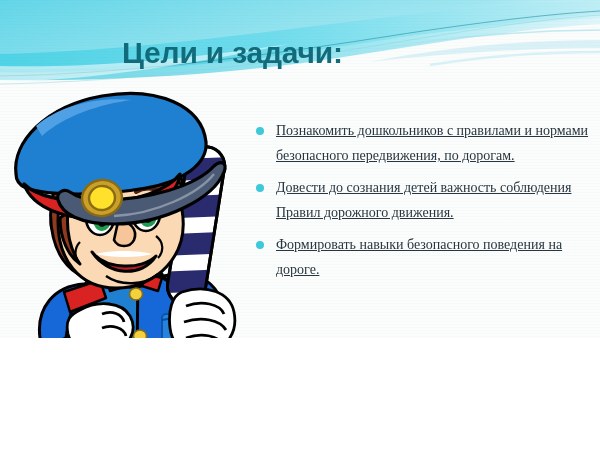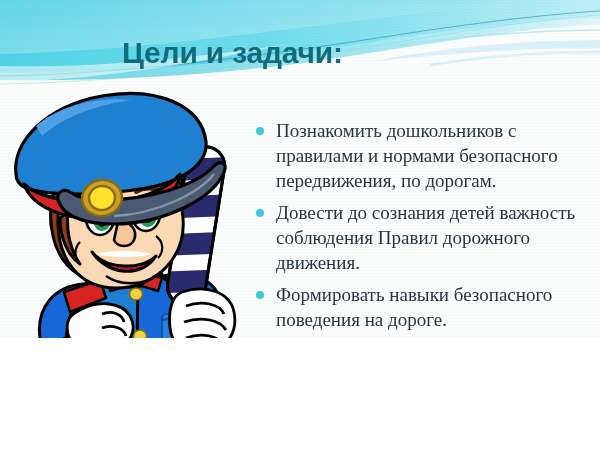--- a/index.html
+++ b/index.html
@@ -64,23 +64,24 @@
     width: 340px;
     margin: 0;
     padding: 0;
     list-style: none;
   }
   .bullet-item {
     position: relative;
     padding-left: 24px;
     margin-bottom: 7px;
     font-family: "Liberation Serif", serif;
-    font-size: 19px;
+    font-size: 14px;
     line-height: 25px;
     color: #28363f;
+    text-decoration: underline;
   }
   .bullet-dot {
     position: absolute;
     left: 4px;
     top: 9px;
     width: 8px;
     height: 8px;
     border-radius: 50%;
     background: #3ec8d8;
   }

